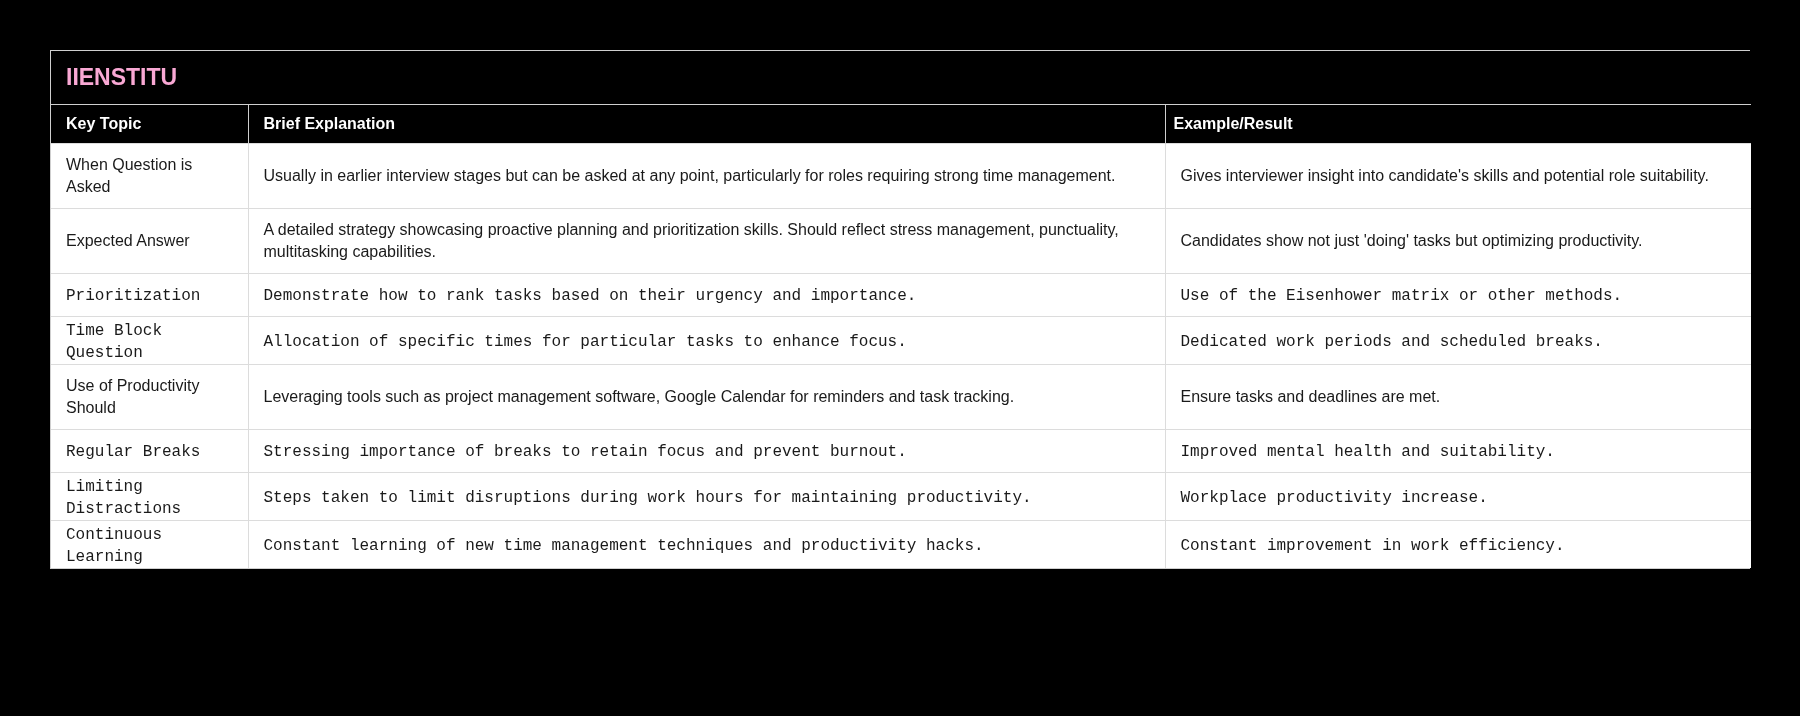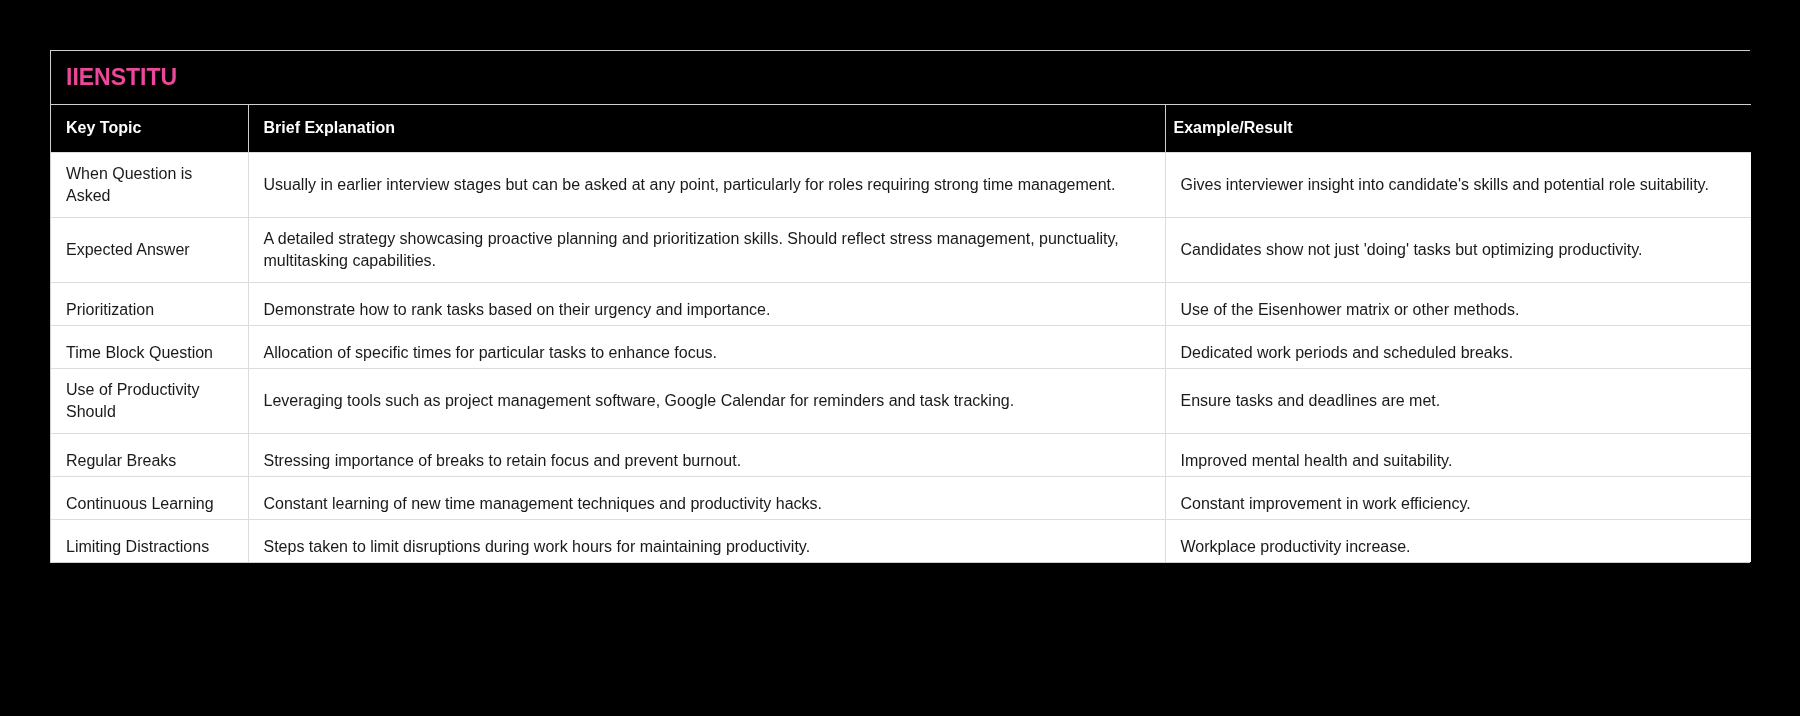--- a/index.html
+++ b/index.html
@@ -7,37 +7,37 @@
     width: 1800px; height: 716px; background: #000000;
     position: relative; overflow: hidden;
     font-family: "Liberation Sans", "DejaVu Sans", sans-serif;
   }
   .table-wrap {
     position: absolute; left: 50px; top: 50px; width: 1700px;
     border: 1px solid #cfcfcf; box-sizing: border-box;
   }
   table { border-collapse: collapse; width: 100%; table-layout: fixed; }
   .title-cell {
-    background: #000; color: #ec4899; font-weight: bold; font-size: 23px;
+    background: #000; color: #f9a8d4; font-weight: bold; font-size: 23px;
     height: 53px; padding: 0 15px; text-align: left; box-sizing: border-box;
     border-bottom: 1px solid #cfcfcf;
   }
   th.col-head {
     background: #000; color: #fff; font-weight: bold; font-size: 16px;
-    height: 48px; padding: 0 15px; text-align: left; box-sizing: border-box;
+    height: 39px; padding: 0 15px; text-align: left; box-sizing: border-box;
     border-right: 1px solid #cfcfcf;
   }
   th.col-head:last-child { border-right: none; padding-left: 8px; }
   td {
     background: #fff; color: #1a1a1a; font-size: 16px; line-height: 22px;
     padding: 10px 15px; vertical-align: middle; box-sizing: border-box;
     border-top: 1px solid #dcdcdc; border-right: 1px solid #dcdcdc;
   }
   td:last-child { border-right: none; }
-  tr.one-line td { height: 43px; padding-top: 12px; padding-bottom: 0; }
+  tr.one-line td { height: 43px; padding-top: 3px; padding-bottom: 0; font-family: Liberation Mono, monospace; }
   tr.two-line td { height: 65px; }
   col.c1 { width: 197px; }
   col.c2 { width: 917px; }
   col.c3 { width: 586px; }
 </style>
 </head>
 <body>
 
 <div class="table-wrap">
   <table>
@@ -81,24 +81,24 @@
         <td>Use of Productivity Should</td>
         <td>Leveraging tools such as project management software, Google Calendar for reminders and task tracking.</td>
         <td>Ensure tasks and deadlines are met.</td>
       </tr>
       <tr class="one-line">
         <td>Regular Breaks</td>
         <td>Stressing importance of breaks to retain focus and prevent burnout.</td>
         <td>Improved mental health and suitability.</td>
       </tr>
       <tr class="one-line">
+        <td>Limiting Distractions</td>
+        <td>Steps taken to limit disruptions during work hours for maintaining productivity.</td>
+        <td>Workplace productivity increase.</td>
+      </tr>
+      <tr class="one-line">
         <td>Continuous Learning</td>
         <td>Constant learning of new time management techniques and productivity hacks.</td>
         <td>Constant improvement in work efficiency.</td>
-      </tr>
-      <tr class="one-line">
-        <td>Limiting Distractions</td>
-        <td>Steps taken to limit disruptions during work hours for maintaining productivity.</td>
-        <td>Workplace productivity increase.</td>
       </tr>
     </tbody>
   </table>
 </div>
 
 </body></html>

